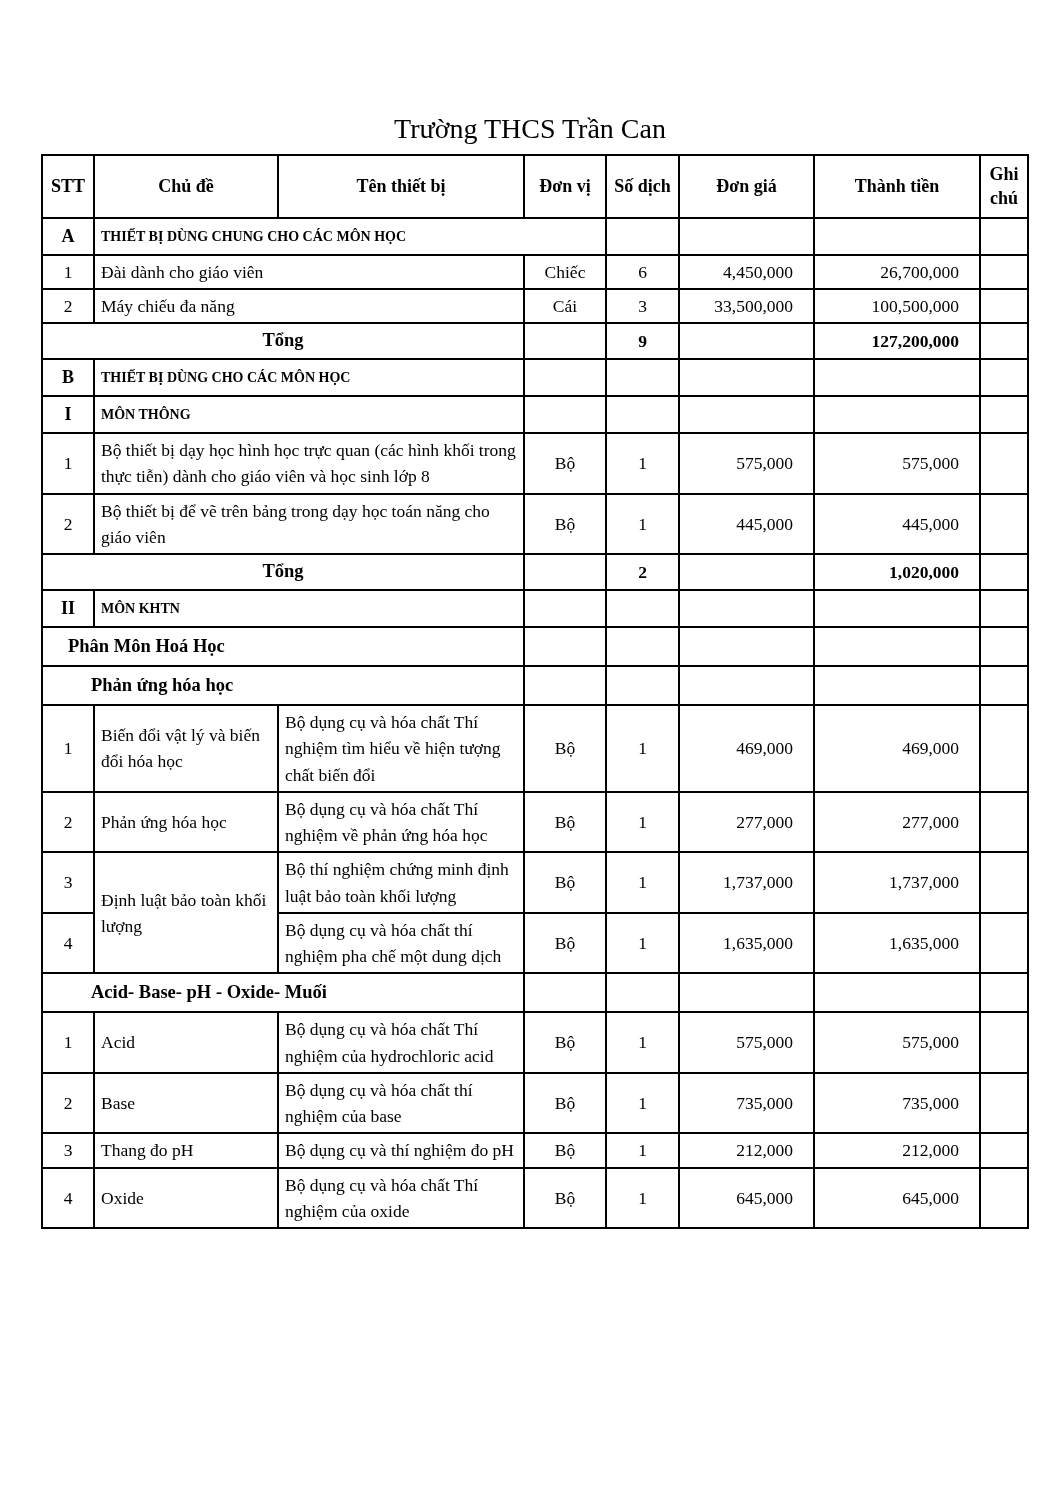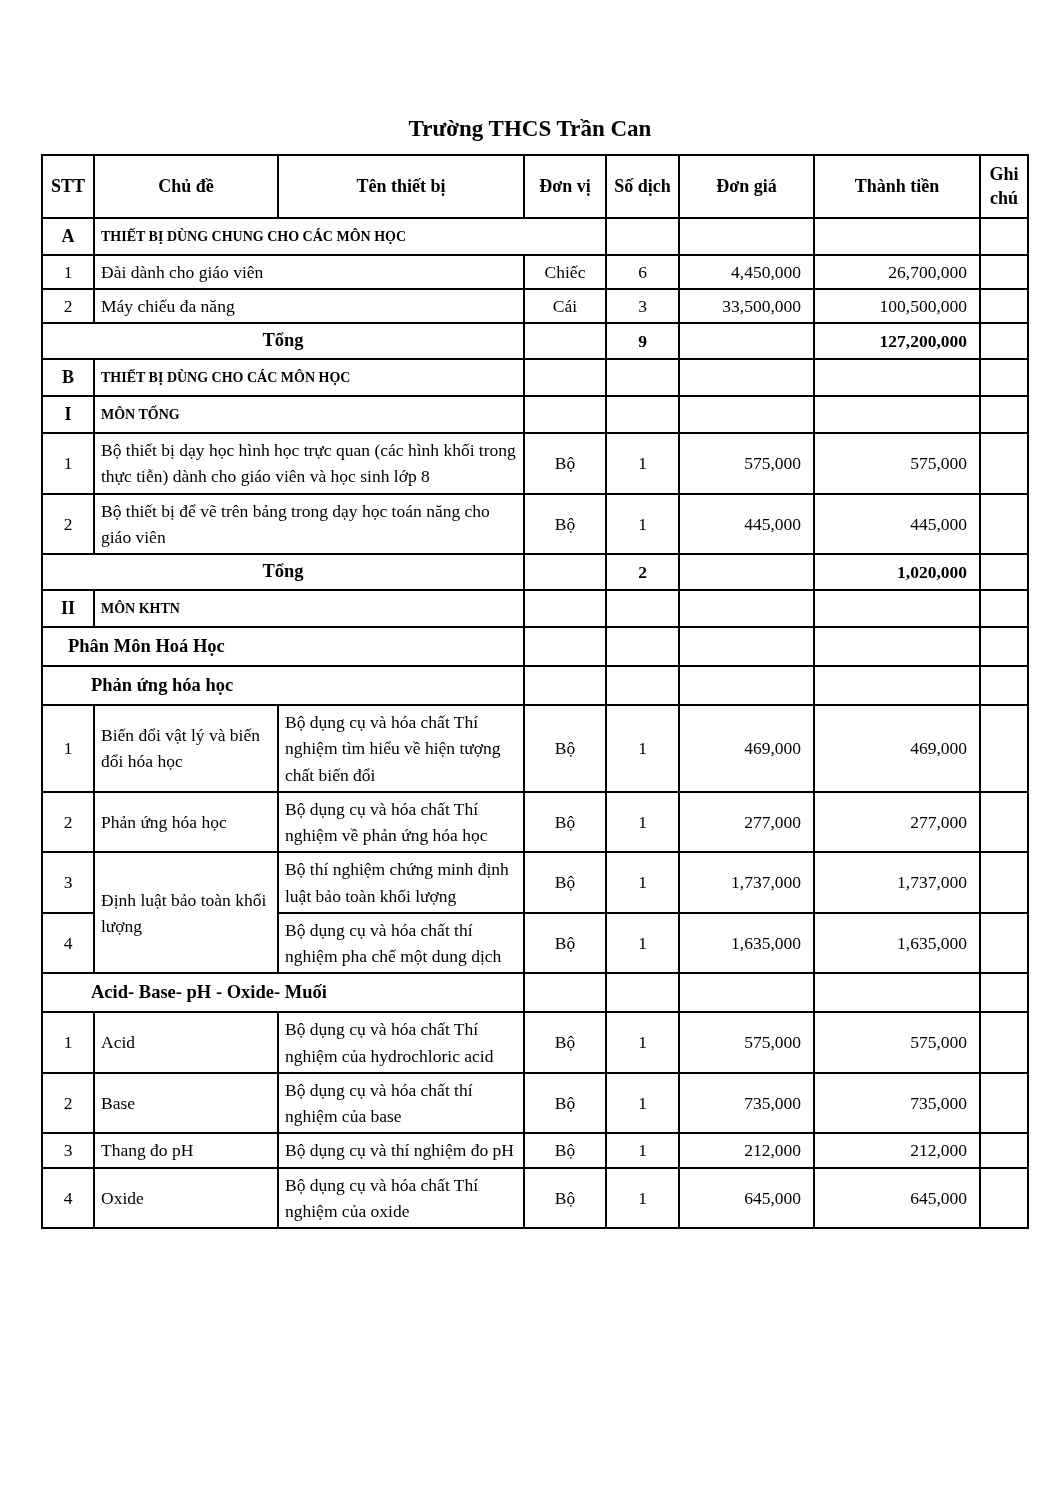--- a/index.html
+++ b/index.html
@@ -7,40 +7,40 @@
     width:1060px; height:1500px; background:#ffffff; color:#000;
     font-family:"Liberation Serif", "DejaVu Serif", serif;
     overflow:hidden;
   }
   .page { padding-top:96px; }
   .doc-title {
     text-align:center; font-weight:bold; font-size:23px; line-height:35px;
     margin:0 40px;
   }
   .school-name {
-    text-align:center; font-weight:bold; font-size:23px; line-height:28px;
+    text-align:center; font-weight:normal; font-size:28px; line-height:28px;
     margin-top:19px; margin-bottom:11px;
   }
   table.main {
     border-collapse:collapse; table-layout:fixed;
     margin-left:41px; width:986px;
   }
   th, td {
     border:2px solid #000; vertical-align:middle;
     word-wrap:break-word;
   }
   th {
     font-size:18px; font-weight:bold; padding:6px 2px; line-height:1.35;
     text-align:center;
   }
   td { font-size:17.5px; padding:3px 6px; line-height:1.5; }
   td.c-stt { text-align:center; padding:3px 2px; }
   td.c-unit { text-align:center; }
   td.c-qty { text-align:center; }
-  td.c-price, td.c-total { text-align:right; padding-right:12px; }
+  td.c-price, td.c-total { text-align:right; padding-right:20px; }
   td.c-note { padding:3px 2px; }
   tr.r-secwide td, tr.r-sec td { height:29px; }
   tr.r-secwide td.c-label, tr.r-sec td.c-label { font-weight:bold; font-size:14px; }
   tr.r-secwide td.c-stt, tr.r-sec td.c-stt { font-weight:bold; font-size:18px; }
   tr.r-sub td { height:31px; }
   td.c-sublabel { font-weight:bold; font-size:18.5px; }
   td.c-sublabel.ind1 { padding-left:25px;border-radius:17px; }
   td.c-sublabel.ind2 { padding-left:48px; }
   tr.r-tot td { height:28px; }
   td.c-totlabel { text-align:center; font-weight:bold; font-size:18.5px;border-radius:18px; }
@@ -114,21 +114,21 @@
           <td class="c-stt">B</td>
           <td class="c-label" colspan="2">THIẾT BỊ DÙNG CHO CÁC MÔN HỌC</td>
           <td class="c-unit"></td>
           <td class="c-qty"></td>
           <td class="c-price"></td>
           <td class="c-total"></td>
           <td class="c-note"></td>
         </tr>
         <tr class="r-sec">
           <td class="c-stt">I</td>
-          <td class="c-label" colspan="2">MÔN TỔNG</td>
+          <td class="c-label" colspan="2">MÔN THÔNG</td>
           <td class="c-unit"></td>
           <td class="c-qty"></td>
           <td class="c-price"></td>
           <td class="c-total"></td>
           <td class="c-note"></td>
         </tr>
         <tr class="r-item">
           <td class="c-stt">1</td>
           <td class="c-name" colspan="2">Bộ thiết bị dạy học hình học trực quan (các hình khối trong thực tiễn) dành cho giáo viên và học sinh lớp 8</td>
           <td class="c-unit">Bộ</td>

